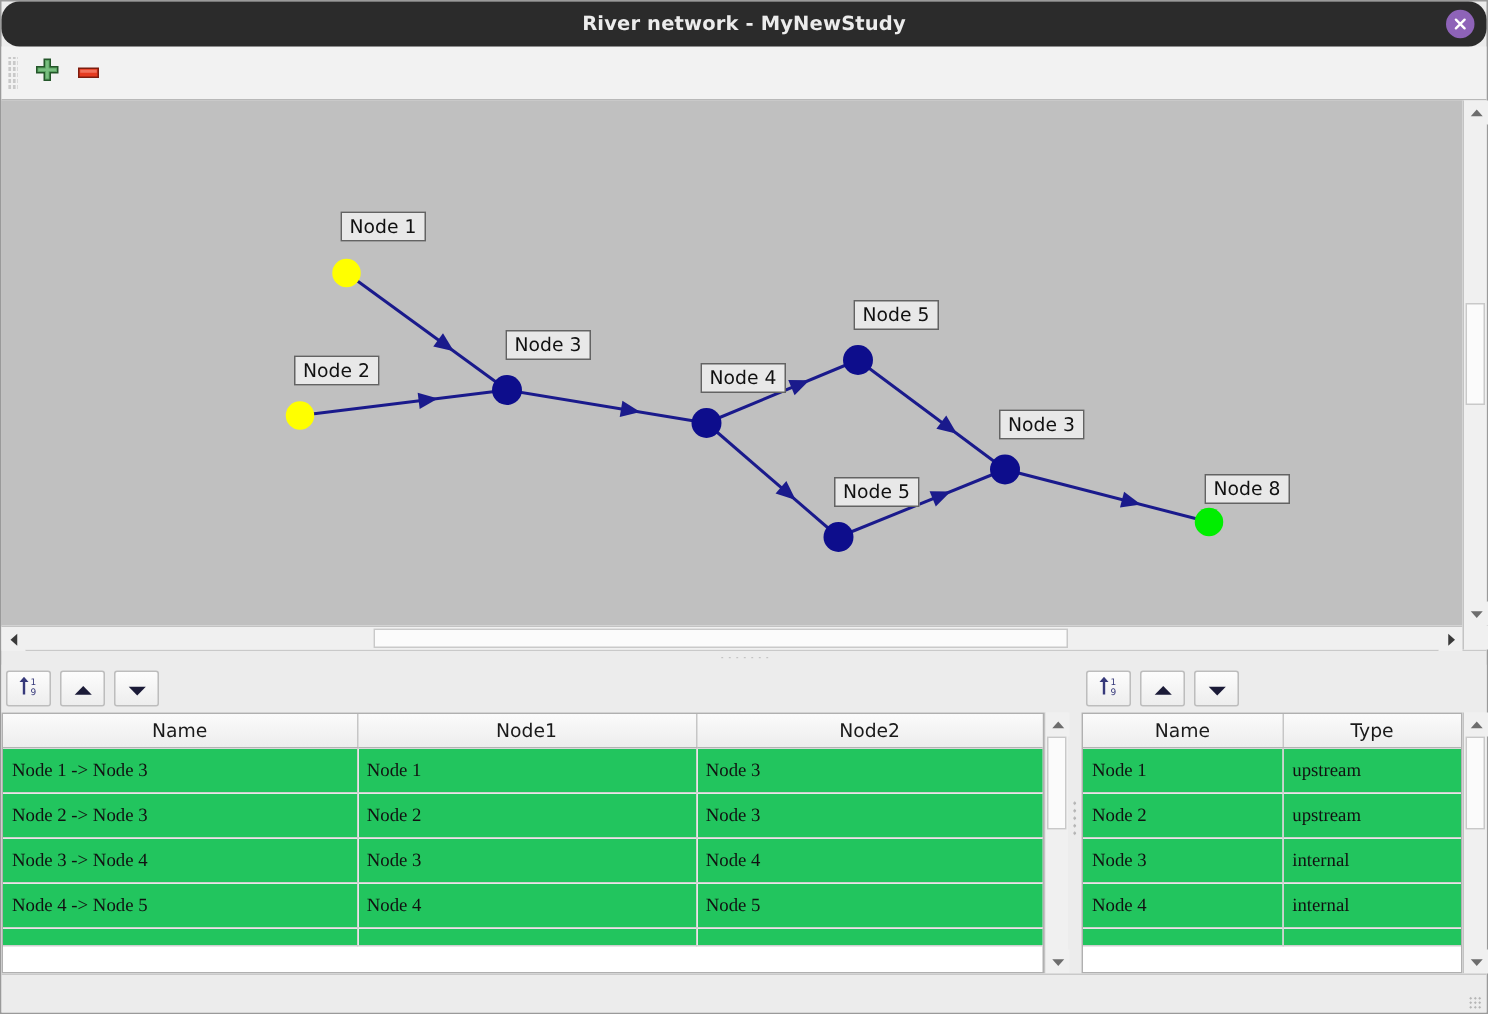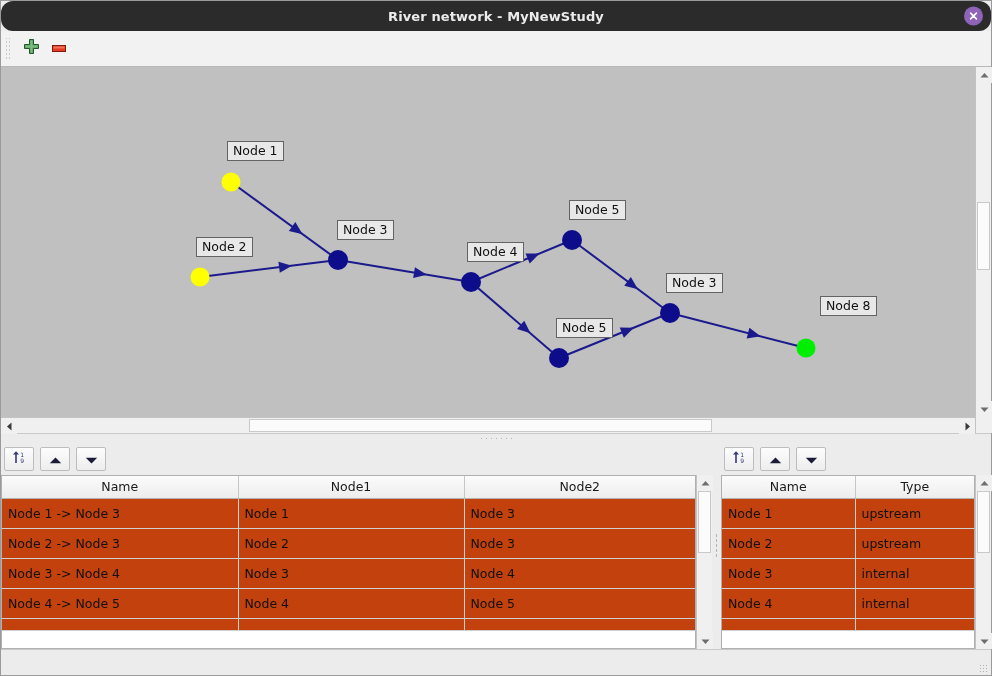--- a/index.html
+++ b/index.html
@@ -208,24 +208,25 @@
     padding: 0 4px;
   }
   table.grid th:last-child { border-right: none; margin-left: 24px; }
   table.grid td {
     border-right: 1px solid #cfcfcf;
     border-bottom: 1px solid #cfcfcf;
     font-size: 12.5px;
     color: #111;
     height: 30px;
     padding: 0 6px;
-    background: #c2410c;
+    background: #22c55e;
     white-space: nowrap;
     overflow: hidden;
     text-overflow: ellipsis;
+    font-family: Liberation Serif, serif;
   }
   table.grid td:last-child { border-right: none; }
   table.grid tr.partial td { height: 12px; }
 
   .status-strip {
     flex: 0 0 26px; height: 26px;
     background: #ececec;
     border-top: 1px solid #c9c9c9;
     position: relative;
   }
@@ -302,21 +303,21 @@
           </svg>
         <div id="graph-nodes"></div>
         <div id="graph-labels">
             <div class="node-label" style="left: 226px; top: 74px;">Node 1</div>
             <div class="node-label" style="left: 195px; top: 170px;">Node 2</div>
             <div class="node-label" style="left: 336px; top: 153px;">Node 3</div>
             <div class="node-label" style="left: 466px; top: 175px;">Node 4</div>
             <div class="node-label" style="left: 568px; top: 133px;">Node 5</div>
             <div class="node-label" style="left: 555px; top: 251px;">Node 5</div>
             <div class="node-label" style="left: 665px; top: 206px;">Node 3</div>
-            <div class="node-label" style="left: 802px; top: 229px; margin-left: 17px;">Node 8</div>
+            <div class="node-label" style="left: 802px; top: 249px;">Node 8</div>
           </div>
       </div>
 
       <div class="hscroll">
         <div class="sb-arrow">
           <svg width="7" height="9" viewBox="0 0 7 9">
               <path d="M5.5 0.5 L1 4.5 L5.5 8.5 Z" fill="#3a3a3a"></path>
             </svg>
         </div>
         <div class="sb-track">

